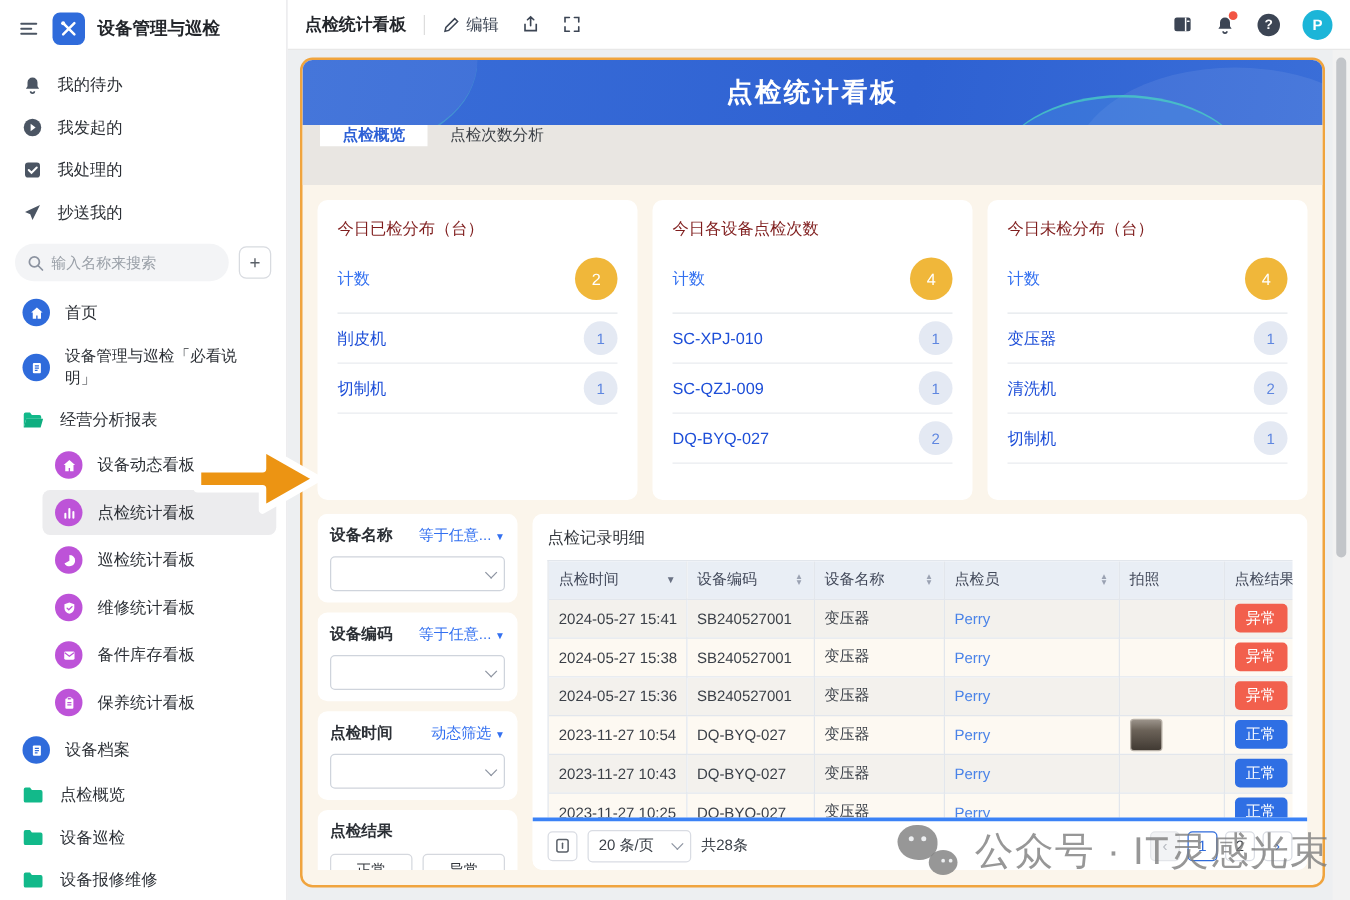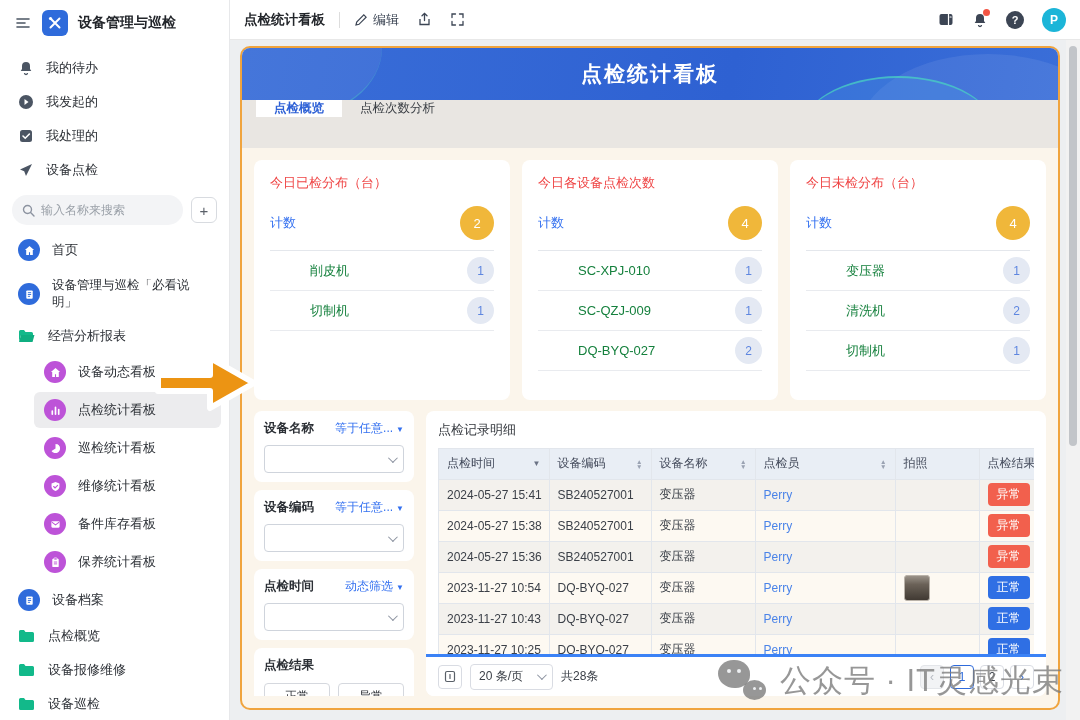--- a/index.html
+++ b/index.html
@@ -48,26 +48,26 @@
   .banner .deco3 { position:absolute; left:-40px; top:-70px; width:180px; height:140px; border-radius:50%; background:rgba(255,255,255,0.06); border-bottom:2px solid rgba(73,214,192,0.35); }
   .banner-title { position:relative; color:#fff; font-size:21px; font-weight:bold; letter-spacing:2px; }
 
   .tabstrip { height:48px; background:#e9e6e2; display:flex; align-items:flex-start; padding-left:14px; flex:none; }
   .tab { display:flex; align-items:center; padding:0 18px; font-size:12.5px; color:#3c4046; cursor:pointer; }
   .tab.active { background:#fff; color:#2e61d6; font-weight:bold; }
 
   .panel-body { flex:1; padding:12px; display:flex; flex-direction:column; gap:11px; overflow:hidden; }
   .cards { display:flex; gap:12px; height:240px; flex:none; }
   .card { flex:1; background:#fff; border-radius:8px; padding:14px 16px 10px 16px; display:flex; flex-direction:column; }
-  .card-title { font-size:13px; color:#ef4444; margin-bottom:10px; }
+  .card-title { font-size:13px; color:#7f1d1d; margin-bottom:10px; }
   .count-row { display:flex; align-items:center; justify-content:space-between; padding:4px 0 10px 0; border-bottom:1px solid #e4e7ec; }
   .count-label { font-size:13px; color:#3370f0; cursor:pointer; }
   .count-badge { width:34px; height:34px; border-radius:50%; background:#f0b73a; color:#fff; font-size:13px; display:flex; align-items:center; justify-content:center; }
   .item-row { display:flex; align-items:center; justify-content:space-between; padding:6px 0; border-bottom:1px solid #e9ebef; }
-  .item-label { font-size:13px; color:#15803d;margin-left:40px; }
+  .item-label { font-size:13px; color:#1d4ed8; }
   .item-badge { width:27px; height:27px; border-radius:50%; background:#e4e9f3; color:#5e86e0; font-size:12px; display:flex; align-items:center; justify-content:center; }
 
   .lower { flex:1; display:flex; gap:12px; overflow:hidden; }
   .filters { width:160px; flex:none; display:flex; flex-direction:column; gap:8px; }
   .fcard { background:#fff; border-radius:8px; padding:9px 10px; }
   .frow { display:flex; align-items:center; justify-content:space-between; margin-bottom:8px; }
   .flabel { font-size:12.5px; color:#2c3036; font-weight:bold; }
   .fop { font-size:12px; color:#3370f0; cursor:pointer; white-space:nowrap; }
   .fop::after { content:"▼"; font-size:8px; margin-left:3px; color:#3370f0; }
   .fselect { height:28px; border:1px solid #cfd4dc; border-radius:4px; background:#fff; display:flex; align-items:center; justify-content:flex-end; padding:0 8px; cursor:pointer; }
@@ -161,21 +161,21 @@
           </svg>
       </span>
       <span>我处理的</span>
     </div>
     <div class="sb-item">
       <span class="gl">
         <svg width="16" height="16" viewBox="0 0 16 16">
             <path d="M14 2L2 7.5l4.2 1.8L8 14l2.4-4.8z" fill="#4b5563"></path>
           </svg>
       </span>
-      <span>设备点检</span>
+      <span>抄送我的</span>
     </div>
 
     <div class="searchrow">
       <div class="searchbox">
         <span style="display:flex;color:#8c93a0;">
           <svg width="13" height="13" viewBox="0 0 13 13">
               <circle cx="5.5" cy="5.5" r="4" stroke="currentColor" stroke-width="1.4" fill="none"></circle>
               <path d="M8.6 8.6L12 12" stroke="currentColor" stroke-width="1.4" stroke-linecap="round"></path>
             </svg>
         </span>
@@ -283,29 +283,29 @@
           </svg>
       </span>
       <span>点检概览</span>
     </div>
     <div class="sb-item">
       <span class="folder-gl">
         <svg width="18" height="15" viewBox="0 0 18 15">
             <path d="M1 2.5A1.5 1.5 0 0 1 2.5 1H6l1.5 2h7A1.5 1.5 0 0 1 16 4.5v7A1.5 1.5 0 0 1 14.5 13h-12A1.5 1.5 0 0 1 1 11.5z" fill="#12b98a"></path>
           </svg>
       </span>
-      <span>设备报修维修</span>
+      <span>设备巡检</span>
     </div>
     <div class="sb-item">
       <span class="folder-gl">
         <svg width="18" height="15" viewBox="0 0 18 15">
             <path d="M1 2.5A1.5 1.5 0 0 1 2.5 1H6l1.5 2h7A1.5 1.5 0 0 1 16 4.5v7A1.5 1.5 0 0 1 14.5 13h-12A1.5 1.5 0 0 1 1 11.5z" fill="#12b98a"></path>
           </svg>
       </span>
-      <span>设备巡检</span>
+      <span>设备报修维修</span>
     </div>
 
   </div>
 
   <div class="topbar">
     <span class="tb-title">点检统计看板</span>
     <span class="tb-div"></span>
     <span class="tb-act">
       <span style="display:flex;">
         <svg width="14" height="14" viewBox="0 0 14 14">

